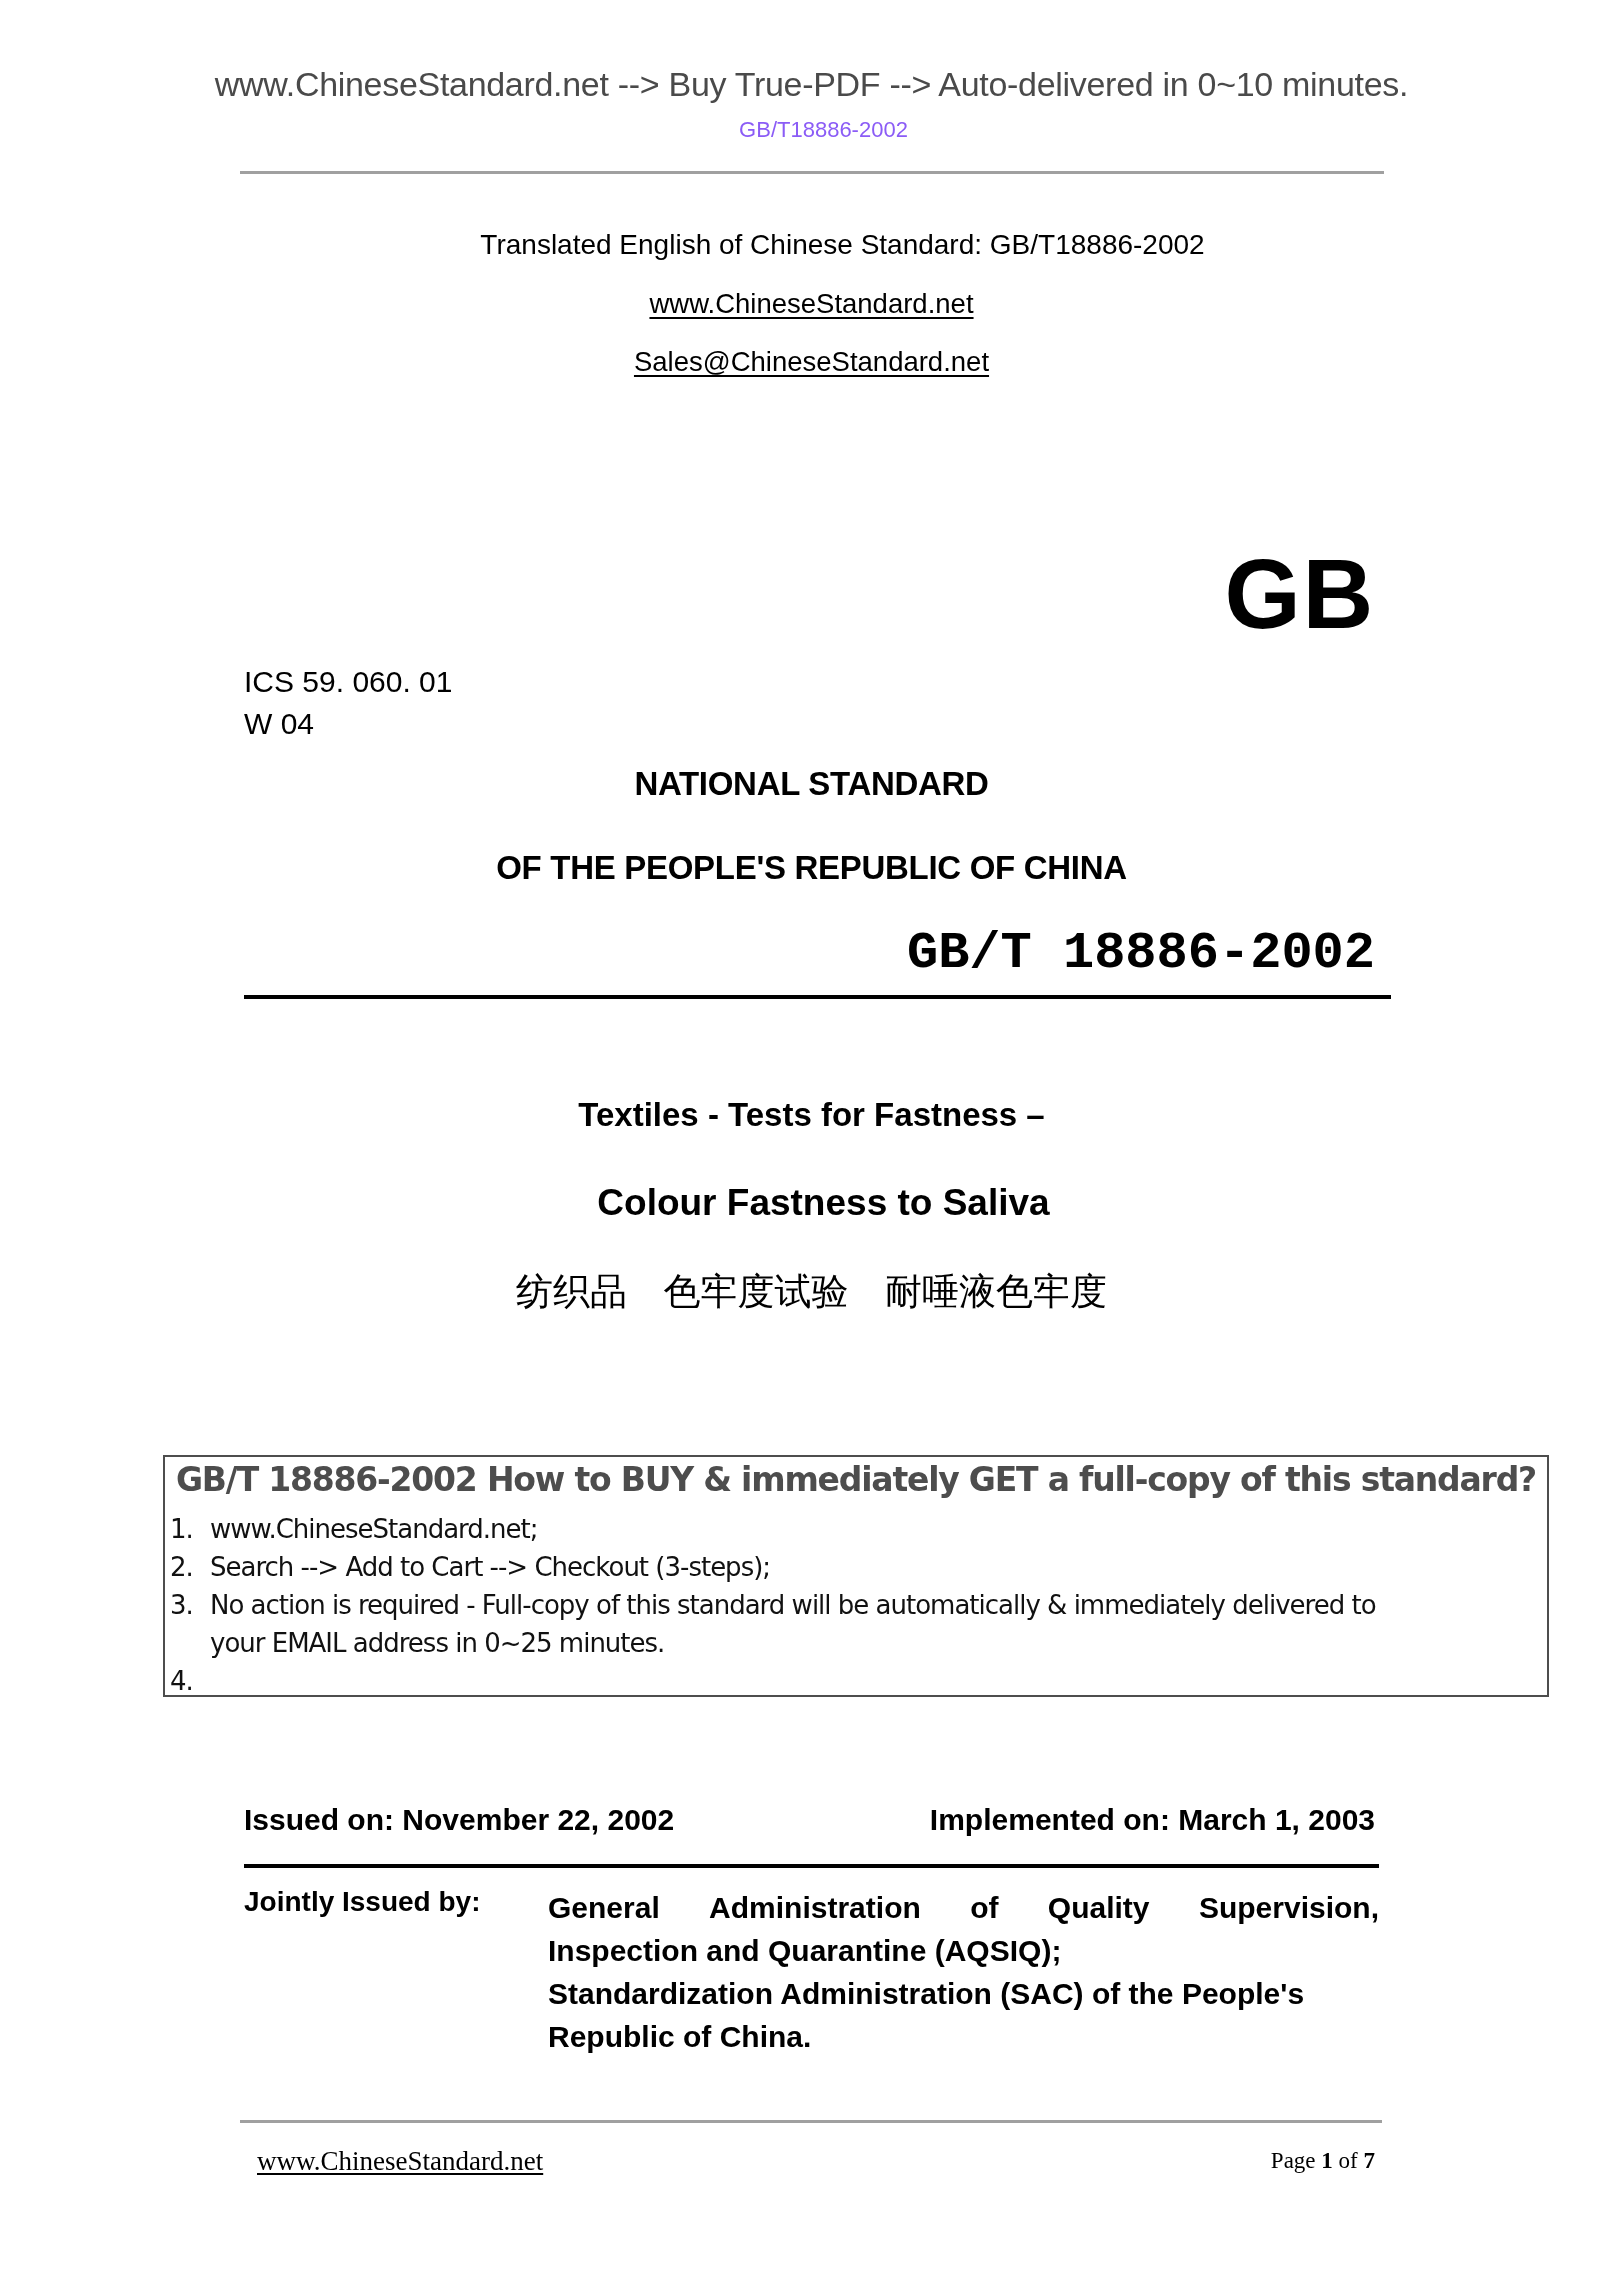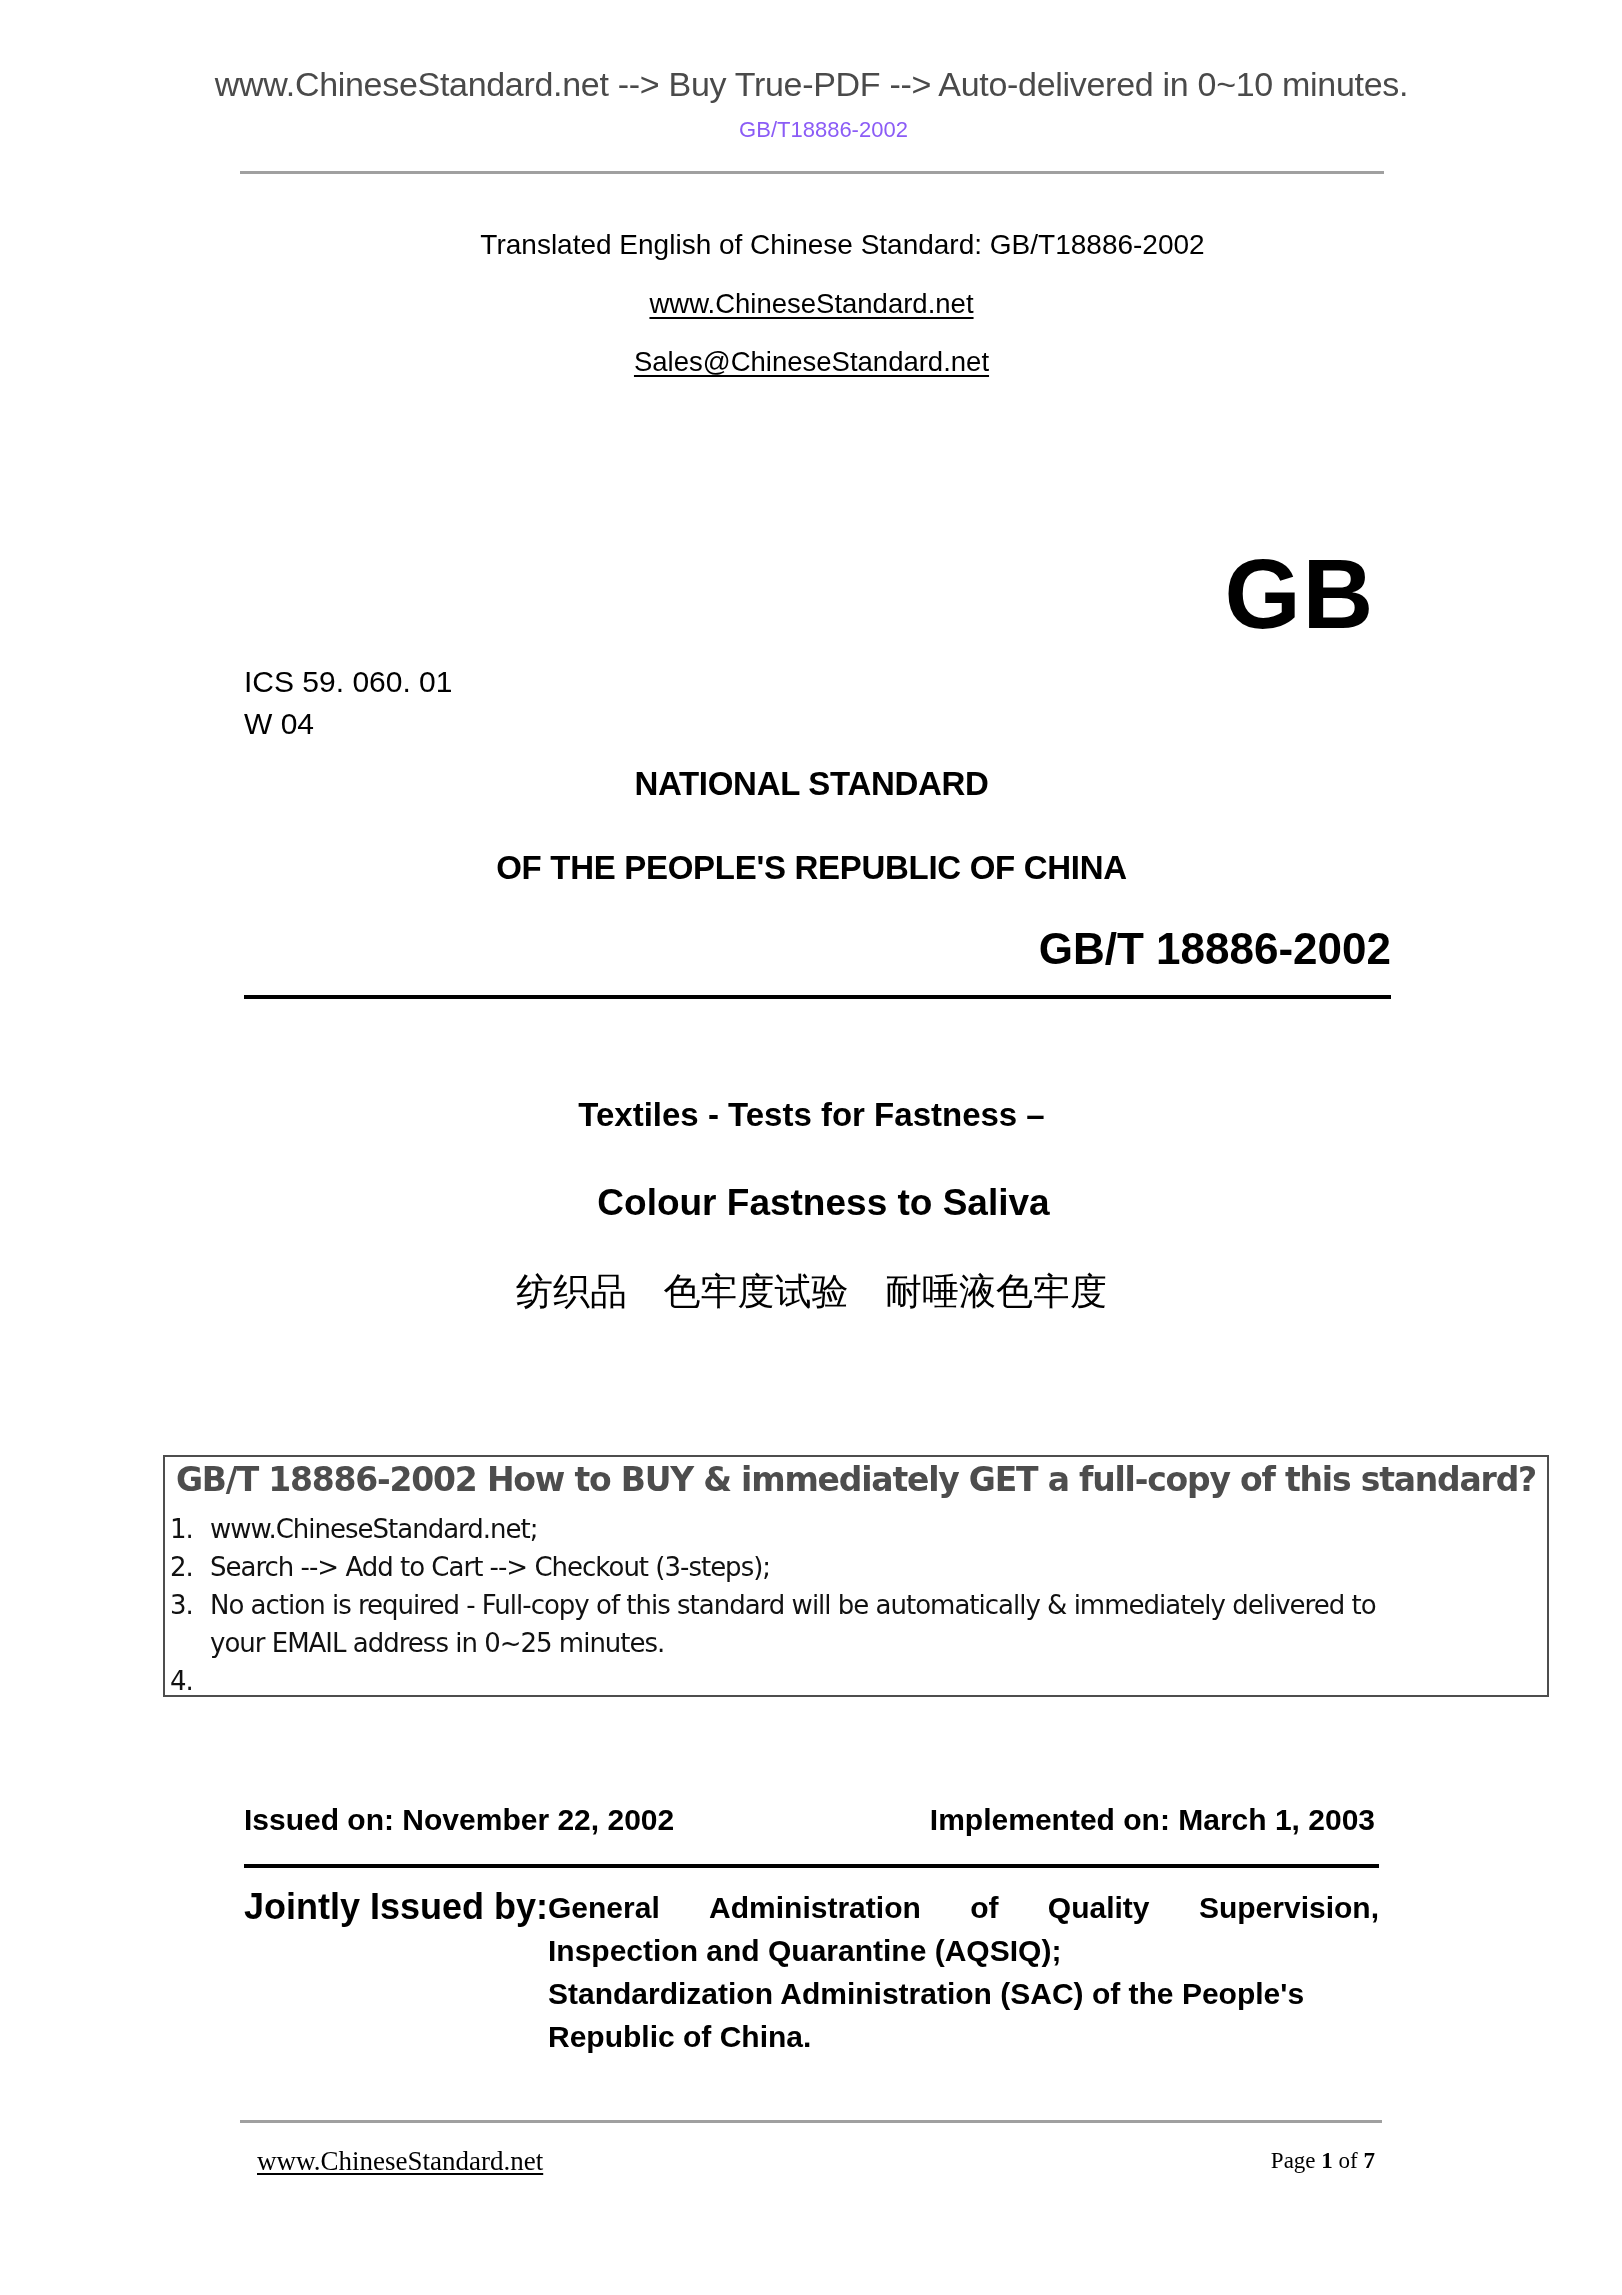--- a/index.html
+++ b/index.html
@@ -16,41 +16,41 @@
     .link-line { font-size: 27.5px; }
     .link-line a, .link-line span.lnk { color: #000; text-decoration: underline; text-underline-offset: 4.2px; }
     .site-link { top: 288px; }
     .sales-link { top: 346px; }
 
     .gb-logo { top: 538px; right: 248px; font-size: 98px; font-weight: bold; letter-spacing: 1.7px; }
     .ics { top: 661px; left: 244px; font-size: 30px; line-height: 42px; }
 
     .ns1 { top: 765px; font-size: 33px; font-weight: bold; letter-spacing: -0.3px; }
     .ns2 { top: 849px; font-size: 33px; font-weight: bold; letter-spacing: -0.3px; }
-    .std-no { top: 924px; right: 232px; font-size: 44px; font-weight: bold; }
+    .std-no { top: 924px; right: 248px; font-size: 52px; font-weight: bold; font-family: Liberation Mono, monospace; }
     .thick-rule { top: 995px; left: 244px; width: 1147px; height: 4.2px; background: #000; }
 
     .title1 { top: 1096px; font-size: 33px; font-weight: bold; }
     .title2 { top: 1182px; font-size: 37px; font-weight: bold; padding-left: 12px; }
     .title-cn { top: 1267px; font-size: 37px; font-family: "DejaVu Sans", sans-serif; word-spacing: 0; }
     .title-cn span { margin: 0 18.3px; }
 
     .buy-box { top: 1455px; left: 163px; width: 1382px; height: 238px; border: 2.5px solid #4d4d4d; box-sizing: content-box; }
     .buy-title { position: absolute; top: 3.3px; left: 0; width: 100%; text-align: center; font-size: 33px; font-weight: bold; color: #4d4d4d; font-family: "DejaVu Sans", sans-serif; letter-spacing: -1.2px; }
     .buy-list { position: absolute; top: 53px; left: 5px; right: 8.3px; margin: 0; padding: 0; list-style: none; font-family: "DejaVu Sans", sans-serif; font-size: 26px; line-height: 38px; letter-spacing: -1px; color: #111; }
     .buy-list li { display: flex; }
     .buy-list .num { width: 40px; flex: none; }
     .buy-list .cont { margin-left: 0; }
     .buy-list .cont.wrap { margin-left: 40px; }
 
     .issued { top: 1803px; left: 244px; font-size: 30px; font-weight: bold; }
     .implemented { top: 1803px; right: 248px; font-size: 30px; font-weight: bold; }
     .issue-rule { top: 1864px; left: 244px; width: 1135px; height: 4.2px; background: #000; }
 
-    .jointly-label { top: 1886px; left: 244px; font-size: 36px; font-weight: bold; }
+    .jointly-label { top: 1886px; left: 244px; font-size: 28px; font-weight: bold; }
     .jointly-body { top: 1886px; left: 548px; width: 831px; font-size: 30px; font-weight: bold; line-height: 43px; }
     .jointly-body .line1 { display: flex; justify-content: space-between; }
 
     .footer-rule { top: 2120px; left: 240px; width: 1142px; }
     .footer-site { top: 2146px; left: 257px; font-family: "Liberation Serif", serif; font-size: 27px; color: #000; text-decoration: underline; text-underline-offset: 3.3px; }
     .footer-page { top: 2148px; right: 248px; font-family: "Liberation Serif", serif; font-size: 23px; }
     .footer-page b { font-weight: bold; }
   </style>
 </head>
 <body>

